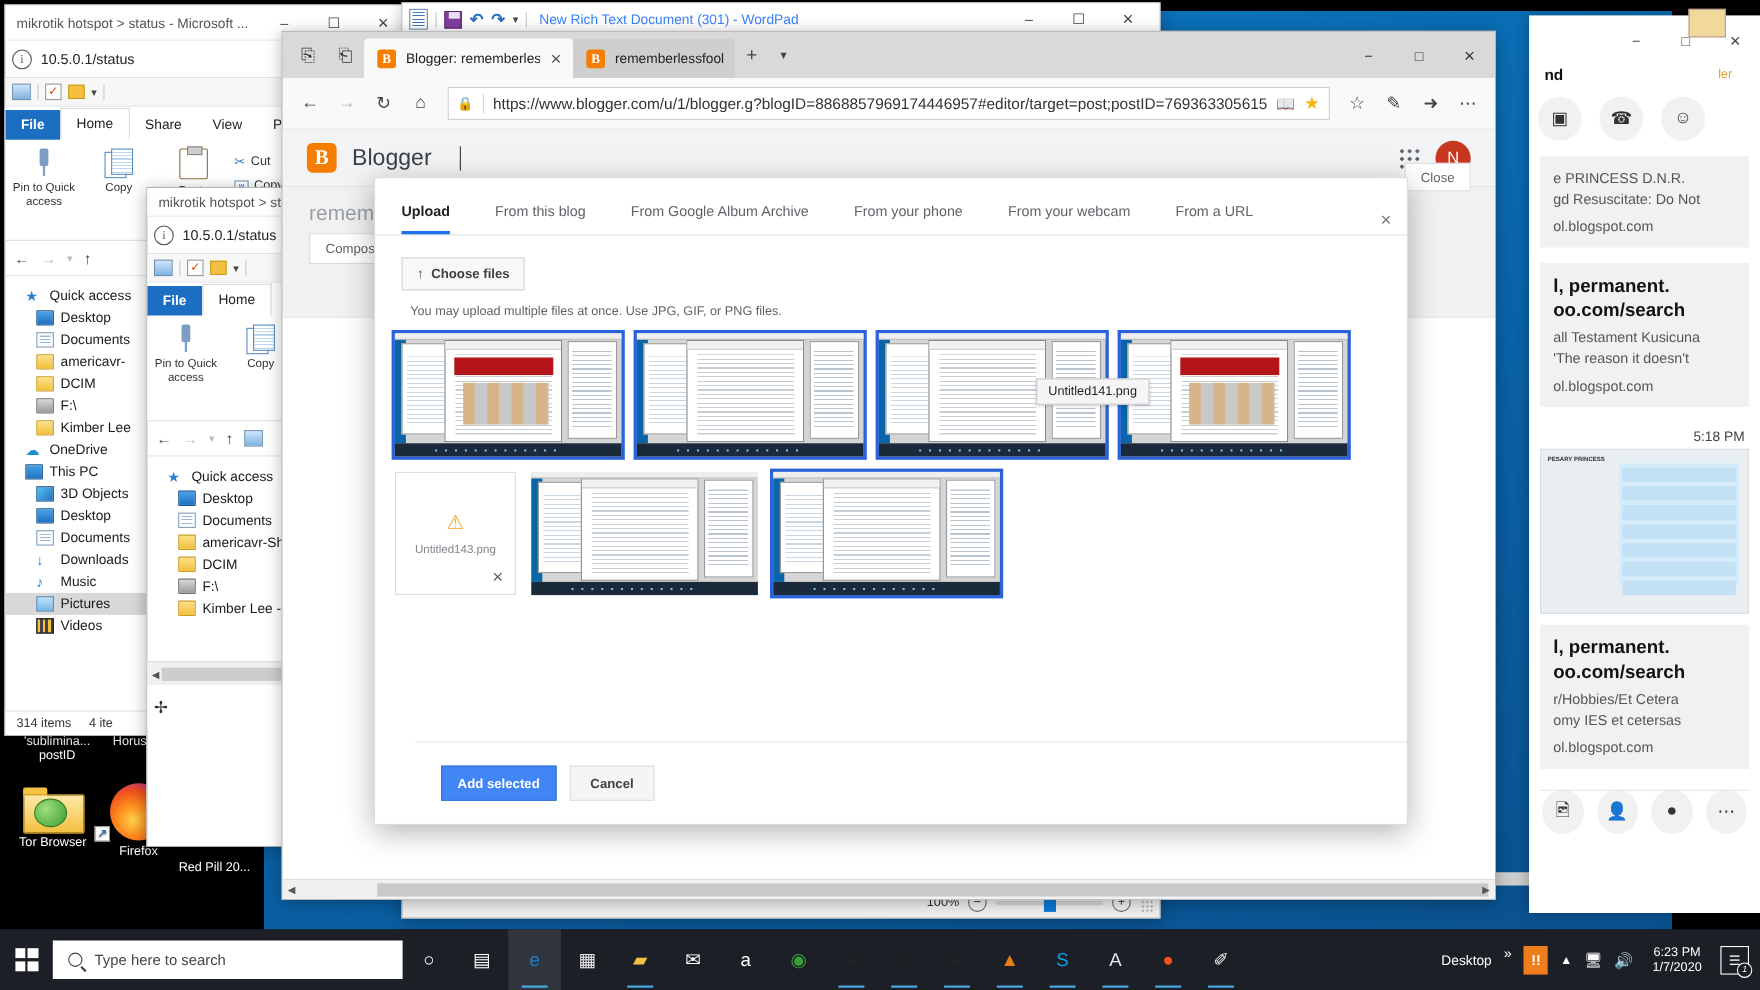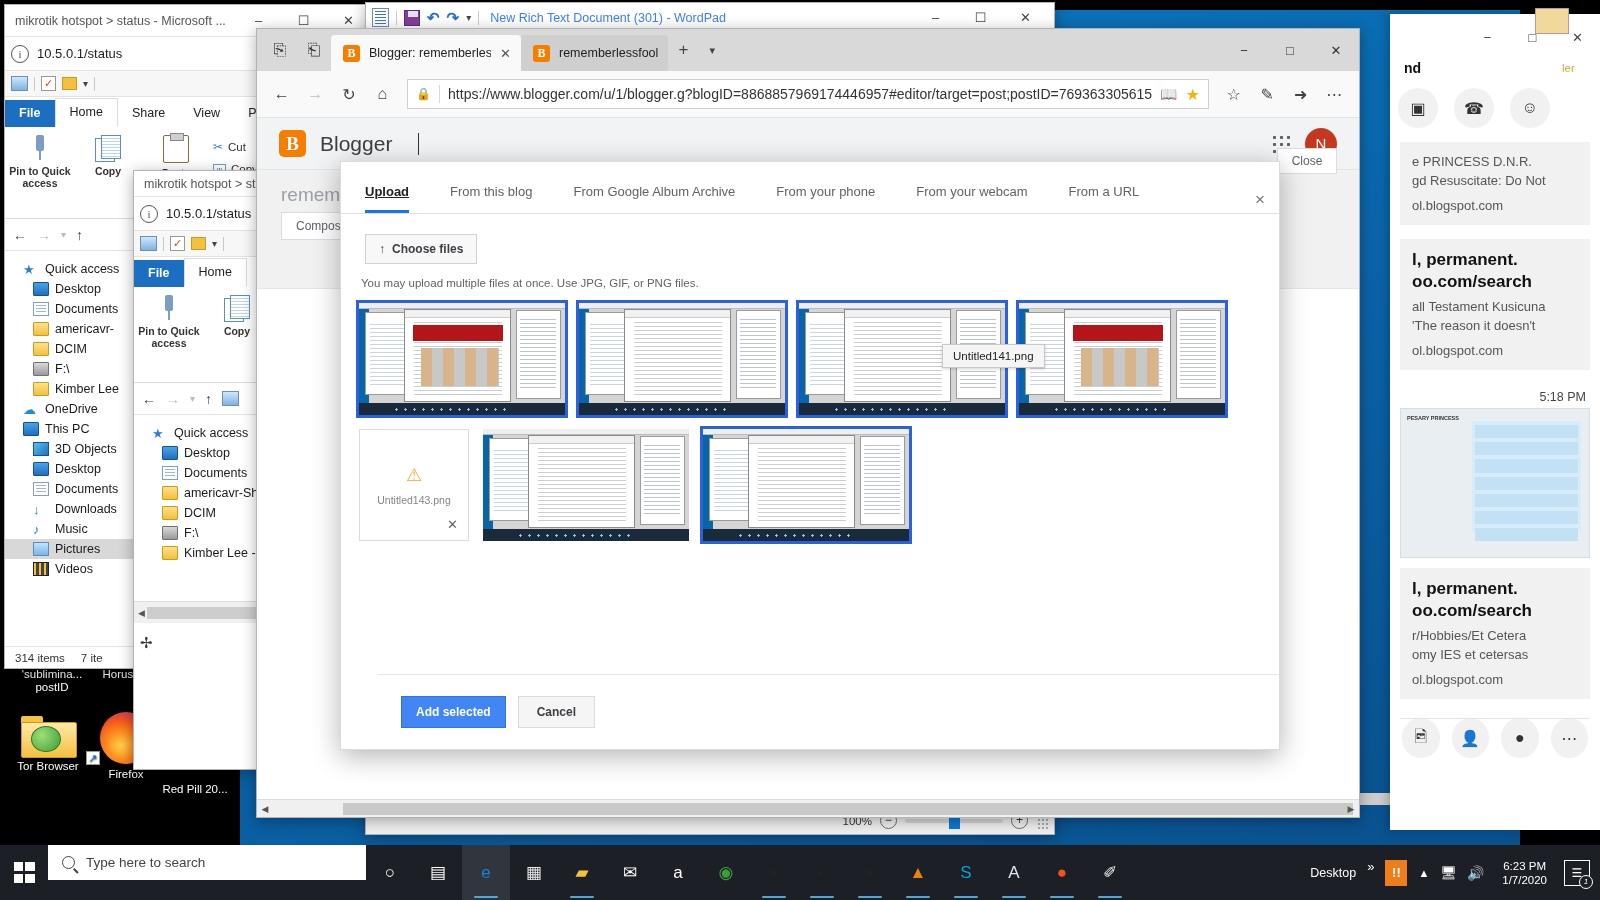--- a/index.html
+++ b/index.html
@@ -59,21 +59,21 @@
   .qat-chk { width:15px;height:15px;border:1px solid #999; background:#fff; color:#d24b16; font-size:11px;
       text-align:center; line-height:13px;}
   .qat-fold { width:15px;height:13px; background:#f3c03f; border:1px solid #c99b1f;}
   .ribbon-tabs { height:30px; display:flex; align-items:flex-end; background:#fff; }
   .rtab { padding:6px 14px 7px; font-size:12.5px; color:#222; }
   .rtab.file { background:#1b6ec2; color:#fff; font-weight:bold; }
   .rtab.active { border:1px solid #dcdcdc; border-bottom:1px solid #fff; background:#fff; }
   .ribbon-body { height:92px; background:#fff; border-bottom:1px solid #dcdcdc;
       display:flex; padding:6px 4px; gap:4px; }
   .rgrp { display:flex; gap:6px; }
-  .rbig { width:62px; text-align:center; font-size:10.5px; color:#333; line-height:12px;font-weight:bold; }
+  .rbig { width:62px; text-align:center; font-size:10.5px; color:#333; line-height:12px; }
   .rbig .ic { display:block; margin:2px auto 4px; }
   .pin-ic { width:26px;height:26px; position:relative; }
   .pin-ic:before{content:"";position:absolute;left:9px;top:0;width:8px;height:16px;background:#7d9ec4;border-radius:2px;}
   .pin-ic:after{content:"";position:absolute;left:12px;top:14px;width:2px;height:11px;background:#7d9ec4;}
   .copy-ic { width:26px;height:26px; position:relative; }
   .copy-ic:before{content:"";position:absolute;left:0;top:3px;width:18px;height:22px;background:#fff;border:1px solid #5b8ec4;}
   .copy-ic:after{content:"";position:absolute;left:6px;top:0;width:18px;height:22px;
       background:repeating-linear-gradient(#fff 0 2px,#bcd6ef 2px 3px);border:1px solid #5b8ec4;}
   .paste-ic { width:26px;height:28px; background:#fff; border:1.5px solid #8a6d3b; border-radius:2px; position:relative;}
   .paste-ic:before{content:"";position:absolute;left:6px;top:-3px;width:12px;height:6px;background:#cfcfcf;border:1px solid #888;}
@@ -193,26 +193,26 @@
       border:1px solid #dadce0; background:#fff; font-size:12px; color:#5f6368;
       display:flex;align-items:center;justify-content:center;}
 
   
   #modal { position:absolute; left:340px; top:161px; width:940px; height:589px; background:#fff;
       box-shadow:0 6px 26px rgba(0,0,0,.3); border:1px solid #dcdcdc;}
   .modal-x { position:absolute; right:14px; top:28px; font-size:17px; color:#777; }
   .modal-title { padding:30px 0 0 24px; font-size:21px; color:#202124; }
   .modal-tabs { display:flex; gap:0; padding:22px 24px 0; border-bottom:1px solid #e0e0e0; }
   .mtab { font-size:13px; color:#5f6368; padding:0 0 11px; margin-right:41px; white-space:nowrap;}
-  .mtab.active { color:#202124; font-weight:bold; border-bottom:3px solid #1a73e8;text-decoration:underline; }
+  .mtab.active { color:#202124; font-weight:bold; border-bottom:3px solid #1a73e8; }
   .choose-row { padding:20px 24px 0; }
   .choose-btn { display:inline-flex; align-items:center; gap:7px; border:1px solid #d2d2d2;
       background:#f8f8f8; padding:7px 13px; font-size:12px; color:#3c4043; font-weight:bold;}
   .up-arrow { font-size:12px; color:#3c4043; }
-  .hint { padding:13px 20px 0; font-size:11.5px; color:#5f6368; }
+  .hint { padding:13px 32px 0; font-size:11.5px; color:#5f6368; }
   .thumbs { padding:14px 18px 0; display:flex; flex-wrap:wrap; gap:14px; }
   .thumb { width:206px; height:112px; position:relative; background:#fff; }
   .thumb.selected { outline:4px solid #2962d9; outline-offset:-1px; }
   .thumb.plain { border:0; }
   .thumb-err { width:110px;height:112px; border:1px solid #dadce0; display:flex; flex-direction:column;
       align-items:center; justify-content:center; position:relative; background:#fff;}
   .warn { color:#f5a623; font-size:18px; }
   .err-name { font-size:10.5px; color:#80868b; margin-top:8px; }
   .err-x { position:absolute; right:10px; bottom:8px; font-size:13px; color:#5f6368;}
   .tooltip { position:absolute; left:601px; top:182px; background:#f5f5f5; border:1px solid #c8c8c8;
@@ -257,21 +257,21 @@
   .rp-time { text-align:right; font-size:12.5px; color:#444; padding:6px 14px 4px; }
   .rp-shot { margin:0 10px 10px; height:150px; background:#e9eef3; border:1px solid #d8dde2; position:relative;}
   .rp-shot .lst { position:absolute; right:8px; top:12px; width:58%; bottom:26px; background:#d6ecfa;}
   .rp-shot .lrow { height:12%; margin:4px 3px; background:#c2e1f5;}
   .rp-bottombar { position:absolute; left:0; right:0; bottom:72px; display:flex; gap:12px;
       padding:0 12px; align-items:center;}
   .rp-divider { position:absolute; left:10px; right:10px; top:0; height:1px; background:#e4e4e4;}
 
   
   #taskbar { position:absolute; left:0; bottom:0; width:1600px; height:55px; background:#1c1f26;
-      display:flex; }
+      display:flex; align-items:center; }
   .start { width:48px;height:55px; display:flex;align-items:center;justify-content:center;}
   .start-grid { width:21px;height:21px; display:grid; grid-template-columns:1fr 1fr; gap:2.5px;}
   .start-grid i { background:#fff; display:block; }
   .tsearch { width:318px; height:35px; background:#fff; display:flex; align-items:center; gap:11px;
       padding-left:14px; font-size:13.5px; color:#444; }
   .mag { width:13px;height:13px;border:1.6px solid #444;border-radius:50%; position:relative; flex:none;}
   .mag:after{content:"";position:absolute;right:-5px;bottom:-4px;width:6px;height:1.6px;background:#444;transform:rotate(45deg);}
   .tb-item { width:48px;height:55px; display:flex;align-items:center;justify-content:center; position:relative;}
   .tb-item.running:after { content:""; position:absolute; left:12px; right:12px; bottom:2px; height:2.5px;
       background:#4aa8e0; border-radius:2px;}
@@ -448,21 +448,21 @@
             <span>Pictures</span>
           </div>
           <div class="tnode sub">
             <span class="tico ic-vid"></span>
             <span>Videos</span>
           </div>
         </div>
     </div>
     <div class="statusbar">
       <span>314 items</span>
-      <span>7 ite</span>
+      <span>4 ite</span>
     </div>
   </div>
 
   <div class="win" id="wordpad">
     <div class="wp-title">
       <span class="wp-ic"></span>
       <span class="qat-sep"></span>
       <span class="save-ic"></span>
       <span class="und">↶</span>
       <span class="und">↷</span>

